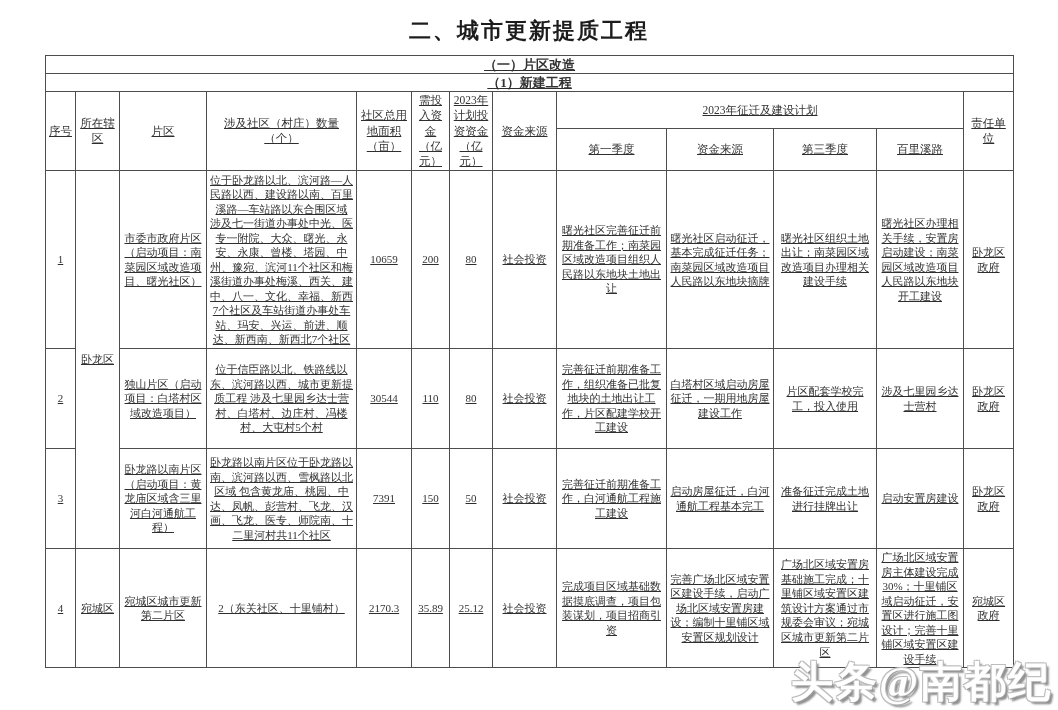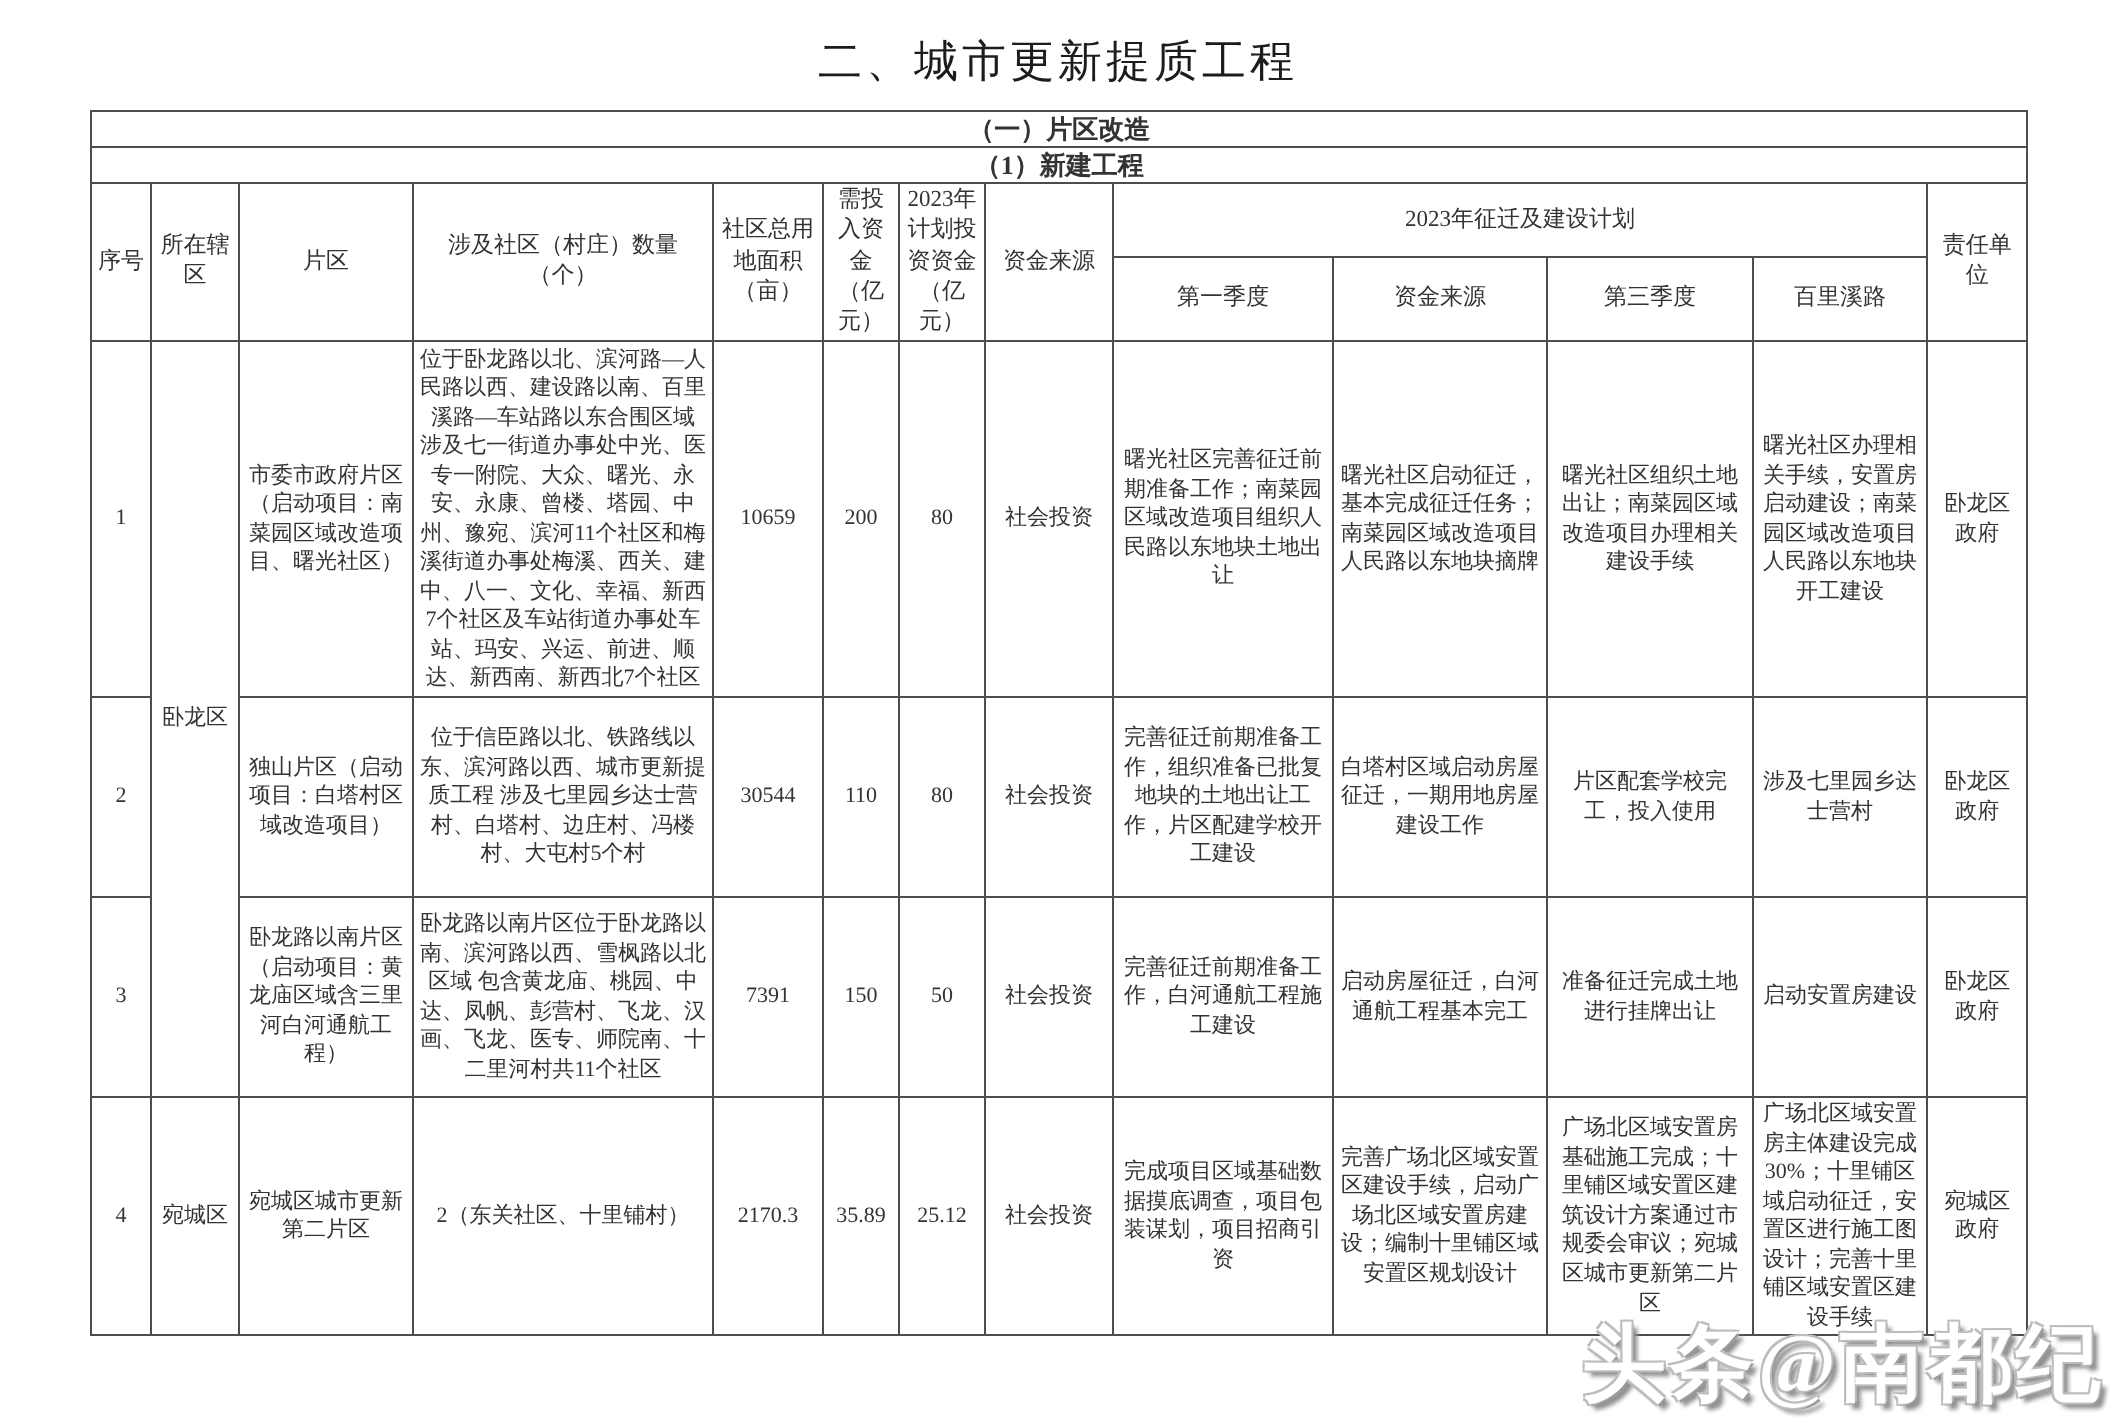--- a/index.html
+++ b/index.html
@@ -1,26 +1,26 @@
 <!DOCTYPE html>
 <html><head>
 <meta charset="utf-8">
 <style>
   html,body{margin:0;padding:0;}
   body{
     width:1058px;height:710px;background:#ffffff;position:relative;overflow:hidden;
     font-family:"Liberation Serif","DejaVu Serif",serif;color:#2e2e2e;
   }
   .page-title{
-    text-align:center;font-size:22px;font-weight:normal;color:#1c1c1c;
+    text-align:center;font-size:22px;font-weight:bold;color:#1c1c1c;
     margin:16px 0 9px 0;letter-spacing:2px;
   }
   table.main-table{
     border-collapse:collapse;table-layout:fixed;
-    margin-left:45px;width:968px;
+    margin-left:45px;width:968px;text-decoration:underline;
   }
   td{
     border:1px solid #4d4d4d;text-align:center;vertical-align:middle;
     padding:1px 3px;font-size:11px;line-height:1.32;word-break:break-all;
     color:#333333;
   }
   tr.section-row td{font-weight:bold;font-size:13px;height:16px;padding:0 2px;}
   tr.head-row td{font-size:11.5px;}
   tr.head-top td{height:28px;}
   tr.head-quarters td{height:32px;text-align:center;}

